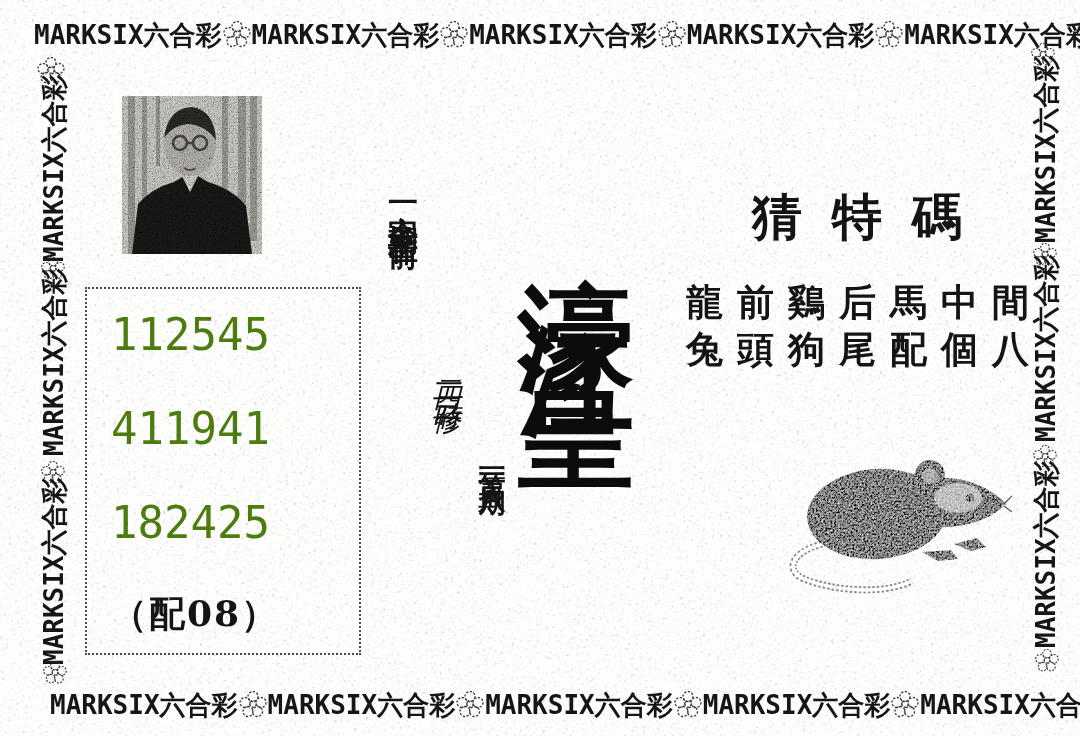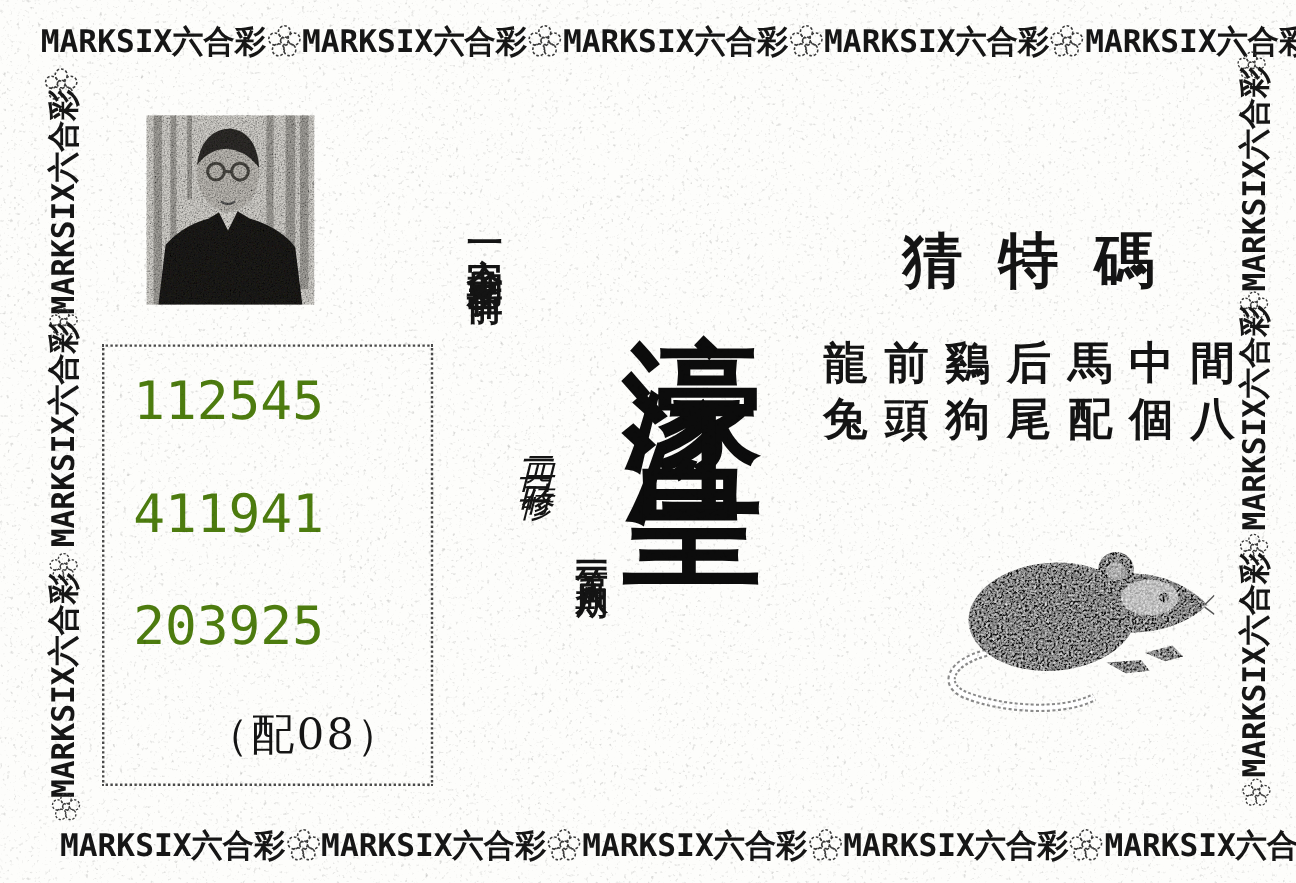--- a/index.html
+++ b/index.html
@@ -35,22 +35,22 @@
     border:2px dotted #4a4a4a;box-sizing:border-box;
     display:flex;flex-direction:column;justify-content:space-between;
     padding:24px 24px 22px;
   }
   .num-row{
     display:flex;
     font-family:"DejaVu Sans Mono","Liberation Mono",monospace;
     font-size:44px;line-height:1;color:#4d7c0f;
   }
   .bonus-row{
-    text-align:right;font-size:36px;line-height:1;color:#151515;
-    font-family:"DejaVu Serif","Liberation Serif",serif;letter-spacing:2px;
+    text-align:left;font-size:36px;line-height:1;color:#151515;
+    font-family:"DejaVu Serif","Liberation Serif",serif;letter-spacing:2px;font-weight:bold;
   }
   
   .vtext{writing-mode:vertical-rl;text-orientation:upright;white-space:nowrap;}
   .slogan-1{left:382px;top:186px;font-size:30px;font-weight:600;letter-spacing:5px;}
   .slogan-2{left:427px;top:360px;font-size:28px;font-style:italic;font-weight:500;letter-spacing:5px;}
   .issue{left:474px;top:452px;font-size:27px;font-weight:700;letter-spacing:3px;}
   .main-title{
     left:516px;top:182px;font-size:116px;font-weight:900;line-height:1.05;
     letter-spacing:52px;color:#0c0c0c;
   }
@@ -292,22 +292,22 @@
     <span>11</span>
     <span>25</span>
     <span>45</span>
   </div>
   <div class="num-row">
     <span>41</span>
     <span>19</span>
     <span>41</span>
   </div>
   <div class="num-row">
-    <span>20</span>
-    <span>39</span>
+    <span>18</span>
+    <span>24</span>
     <span>25</span>
   </div>
   <div class="bonus-row">（配08）</div>
 </div>
 
 <div class="vtext abs slogan-1">一字今期出在前</div>
 <div class="vtext abs slogan-2">二四一三時修</div>
 <div class="vtext abs issue">第一百一八期</div>
 
 <div class="vtext abs main-title">濠江皇</div>

